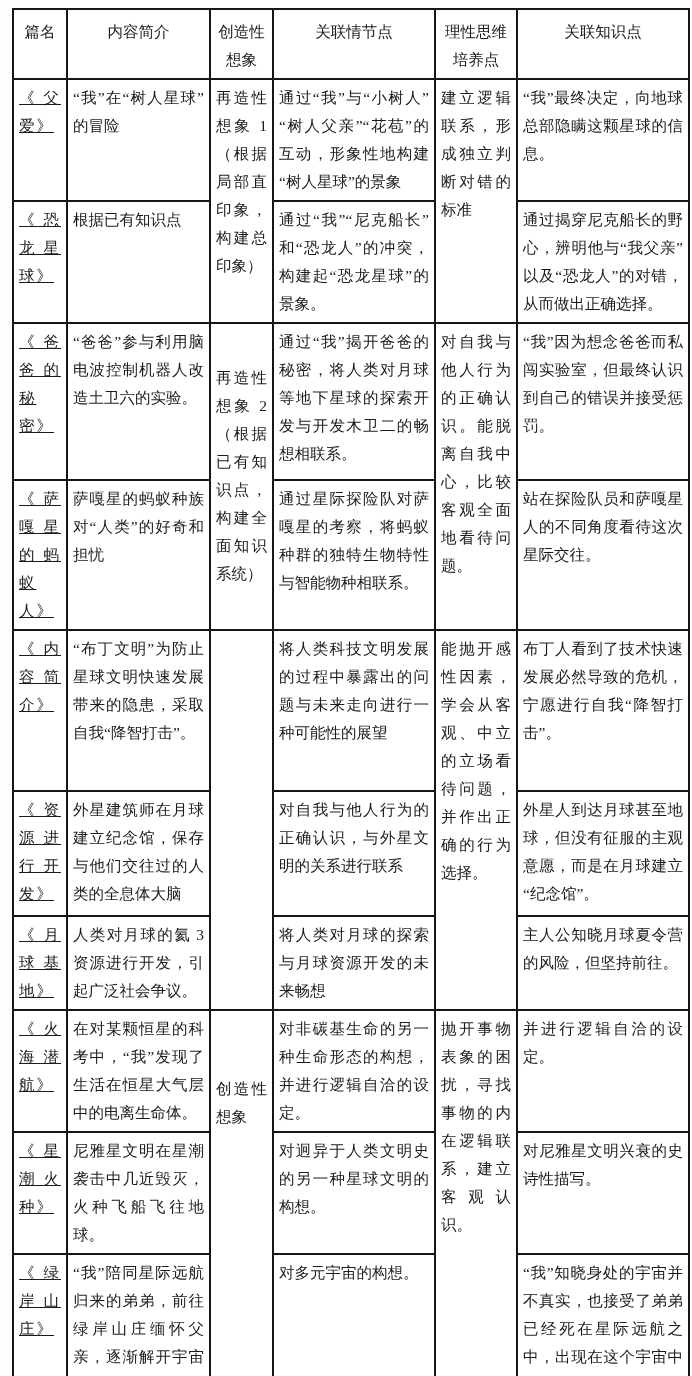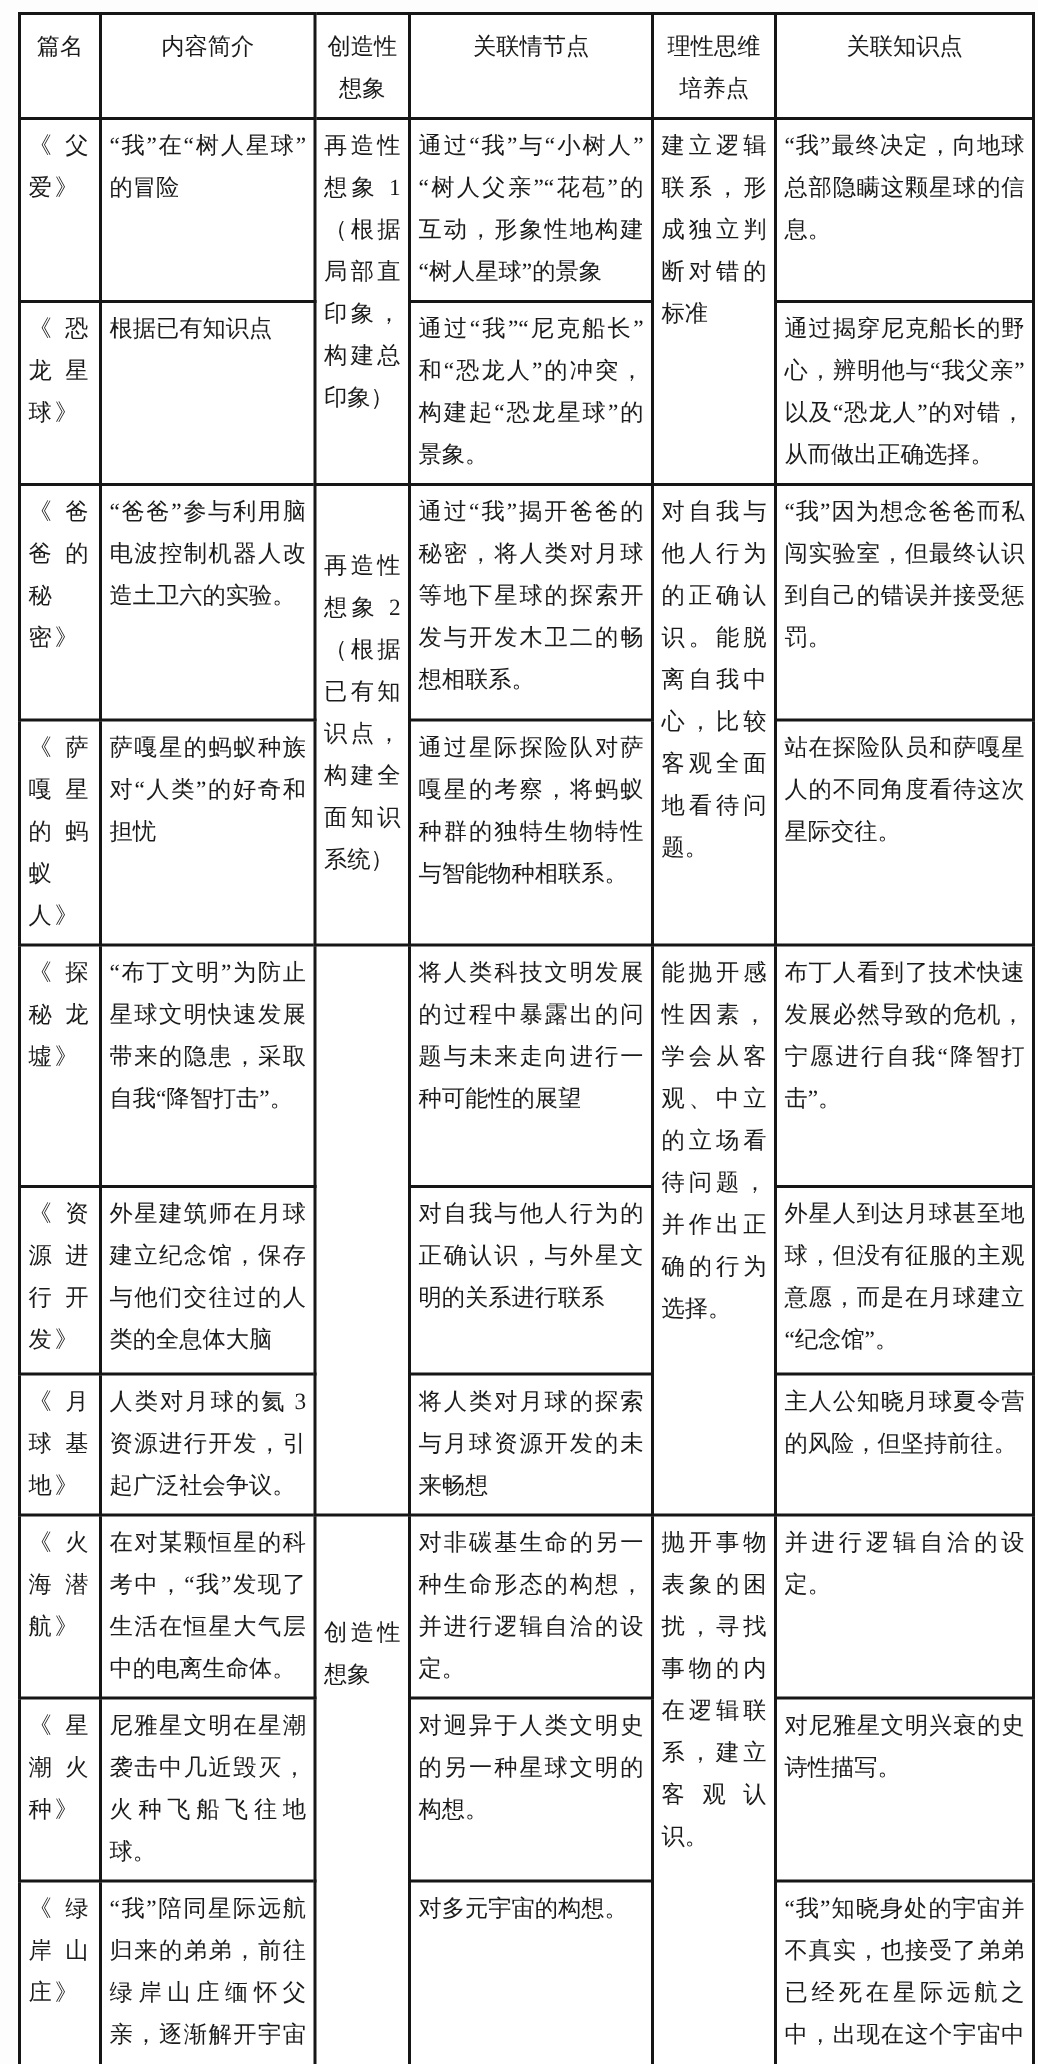--- a/index.html
+++ b/index.html
@@ -34,20 +34,21 @@
     word-break: normal;
   }
   .doc-table th {
     text-align: center;
     font-weight: normal;
     vertical-align: top;
     padding-top: 8px;
   }
   td.c-title {
     letter-spacing: 2px;
+    text-decoration: underline;
   }
   td.c-imag { text-align: justify; }
   td.imag-shift { padding-top: 40px; }
   td.imag-mid  { padding-top: 64px; }
 </style>
 </head>
 <body>
 
 <div class="page">
   <table class="doc-table">
@@ -92,21 +93,21 @@
         <td rowspan="2">对自我与他人行为的正确认识。能脱离自我中心，比较客观全面地看待问题。</td>
         <td>“我”因为想念爸爸而私闯实验室，但最终认识到自己的错误并接受惩罚。</td>
       </tr>
       <tr style="height:119px">
         <td class="c-title">《萨嘎星的蚂蚁人》</td>
         <td>萨嘎星的蚂蚁种族对“人类”的好奇和担忧</td>
         <td>通过星际探险队对萨嘎星的考察，将蚂蚁种群的独特生物特性与智能物种相联系。</td>
         <td>站在探险队员和萨嘎星人的不同角度看待这次星际交往。</td>
       </tr>
       <tr style="height:161px">
-        <td class="c-title">《探秘龙墟》</td>
+        <td class="c-title">《内容简介》</td>
         <td>“布丁文明”为防止星球文明快速发展带来的隐患，采取自我“降智打击”。</td>
         <td class="c-imag" rowspan="3"></td>
         <td>将人类科技文明发展的过程中暴露出的问题与未来走向进行一种可能性的展望</td>
         <td rowspan="3">能抛开感性因素，学会从客观、中立的立场看待问题，并作出正确的行为选择。</td>
         <td>布丁人看到了技术快速发展必然导致的危机，宁愿进行自我“降智打击”。</td>
       </tr>
       <tr style="height:125px">
         <td class="c-title">《资源进行开发》</td>
         <td>外星建筑师在月球建立纪念馆，保存与他们交往过的人类的全息体大脑</td>
         <td>对自我与他人行为的正确认识，与外星文明的关系进行联系</td>

